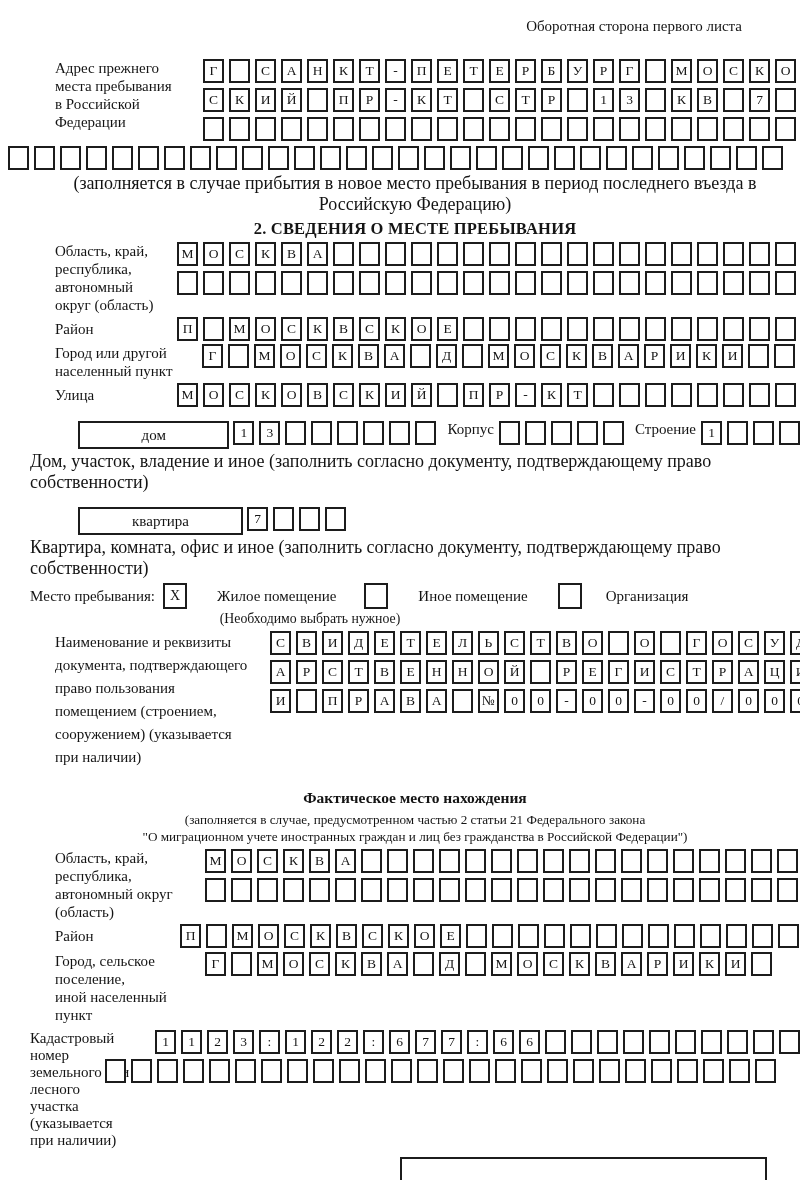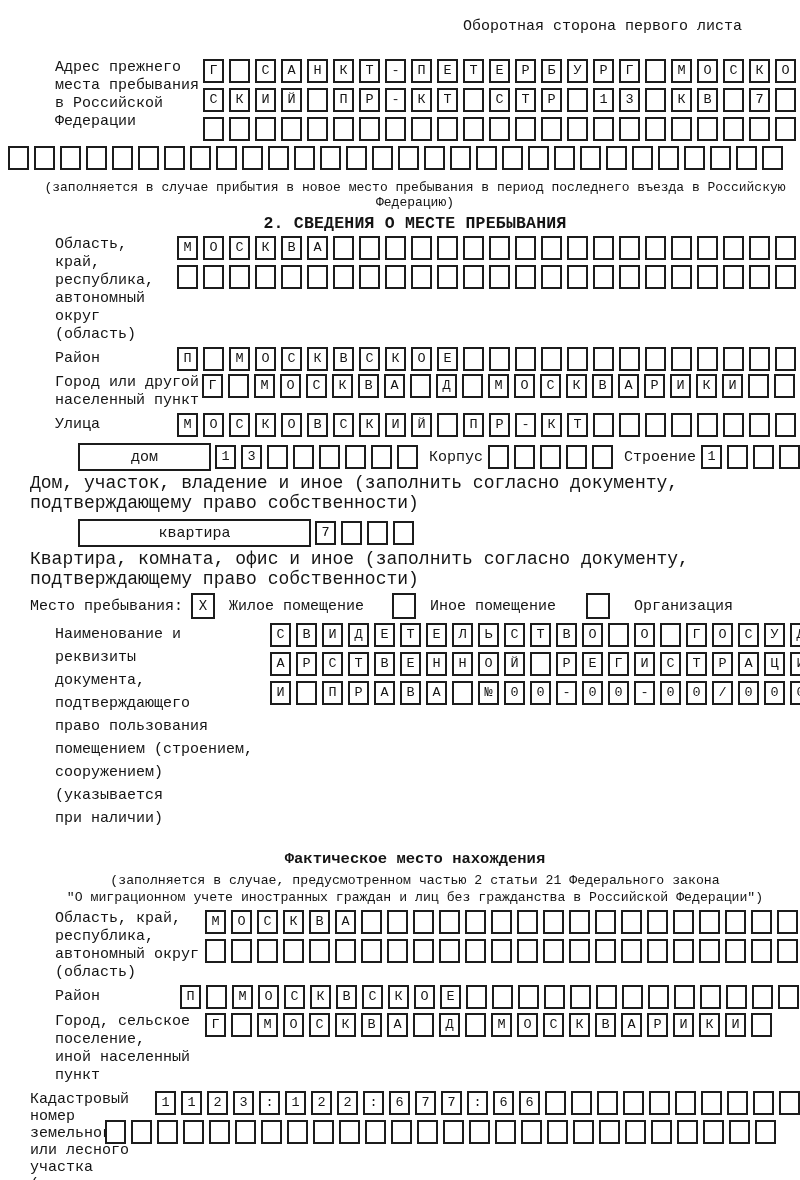--- a/index.html
+++ b/index.html
@@ -1,62 +1,62 @@
 <!DOCTYPE html>
 <html><head>
 <meta charset="utf-8">
 <style>
   html,body{margin:0;padding:0;background:#fff;}
   .page{
     width:800px;height:1180px;box-sizing:border-box;
     padding:0 0 0 30px;overflow:hidden;position:relative;
     background:#fff;color:#141414;
-    font-family:Liberation Mono, monospace;
+    font-family:Liberation Serif, serif;
   }
   .hdr{ text-align:right; padding:18px 58px 0 0; font-size:15px; }
 
   
   .cells{ display:flex; gap:5px; }
   .c{
     box-sizing:border-box; flex:0 0 21px; width:21px; height:24px;
     border:2px solid #1c1c1c; display:flex; align-items:center; justify-content:center;
     font-size:13.5px; line-height:1; background:#fff;
   }
   .rowscol{ display:flex; flex-direction:column; gap:5px; }
 
   .frow{ display:flex; align-items:flex-start;margin-left:25px; }
   .frow.vc{ align-items:center;justify-content:space-between; }
   .lbl{ font-size:15px; line-height:18px; white-space:pre-line; flex:0 0 auto; }
   .w148{ width:148px; } .w122{ width:122px; } .w147{ width:147px; }
   .w150{ width:150px; } .w125{ width:125px; } .w215{ width:215px; }
 
   .fullrow{ margin:5px 0 0 -22px; }
-  .note-c{ text-align:center; font-size:13px; margin-top:10px; }
+  .note-c{ text-align:center; font-size:18px; margin-top:3px; }
   .title{ text-align:center; font-weight:bold; font-size:16.5px; margin-top:4px; letter-spacing:.2px; }
   .subtitle{ text-align:center; font-weight:bold; font-size:15.5px; margin-top:20px; }
   .note2{ text-align:center; font-size:13.2px; margin-top:4px; line-height:17px; white-space:pre-line; }
 
   .mt3{margin-top:3px;} .mt4{margin-top:4px;} .mt6{margin-top:6px;justify-content:flex-end;}
 
   .fieldbox{
     box-sizing:border-box; border:2px solid #1c1c1c; height:28px;
     display:flex; align-items:center; justify-content:center; font-size:15px; background:#fff;
   }
-  .bw170{ width:170px; } .bw205{ width:233px; }
-  .domrow{ display:flex; align-items:center; margin-top:6px;padding-left:48px; }
+  .bw170{ width:170px; } .bw205{ width:165px; }
+  .domrow{ display:flex; margin-top:14px;padding-left:48px; }
   .domrow .cells{ margin-left:4px; }
   .inl{ font-size:15px; margin-left:11px; margin-right:1px; }
   .smallnote{ font-size:18px; margin-top:2px; }
 
   .mrow{ display:flex; align-items:center; font-size:15px; margin-top:4px;text-align:right; }
   .chk{
     box-sizing:border-box; width:24px; height:26px; border:2px solid #1c1c1c;
     display:flex; align-items:center; justify-content:center; font-size:14px; background:#fff; flex:0 0 auto;
   }
-  .g8{margin-left:8px;} .g14{margin-left:14px;} .g24{margin-left:24px;} .g28{margin-left:28px;} .g30{margin-left:30px;}
+  .g8{margin-left:8px;} .g14{margin-left:30px;} .g24{margin-left:24px;} .g28{margin-left:28px;} .g30{margin-left:30px;}
   .mnote{ margin:2px 0 0 140px; width:280px; text-align:center; font-size:13.8px; }
 
   .kad-r2{ margin-left:-50px; }
 
   .stampbox{ box-sizing:border-box; width:367px; height:176px; border:2px solid #1c1c1c; margin:8px 0 0 370px; background:#fff; }
 </style>
 </head>
 <body>
 
 <div class="page">
@@ -388,20 +388,21 @@
 
   <div class="mrow">
     <span>Место пребывания:</span>
     <span class="chk g8">X</span>
     <span class="g14">Жилое помещение</span>
     <span class="chk g28"></span>
     <span class="g14">Иное помещение</span>
     <span class="chk g30"></span>
     <span class="g24">Организация</span>
   </div>
+  <div class="mnote">(Необходимо выбрать нужное)</div>
 
   <div class="frow mt4">
     <div class="lbl w215" style="line-height:23px">Наименование и реквизиты
 документа, подтверждающего
 право пользования
 помещением (строением,
 сооружением) (указывается
 при наличии)</div>
     <div class="rowscol">
       <div class="cells">

